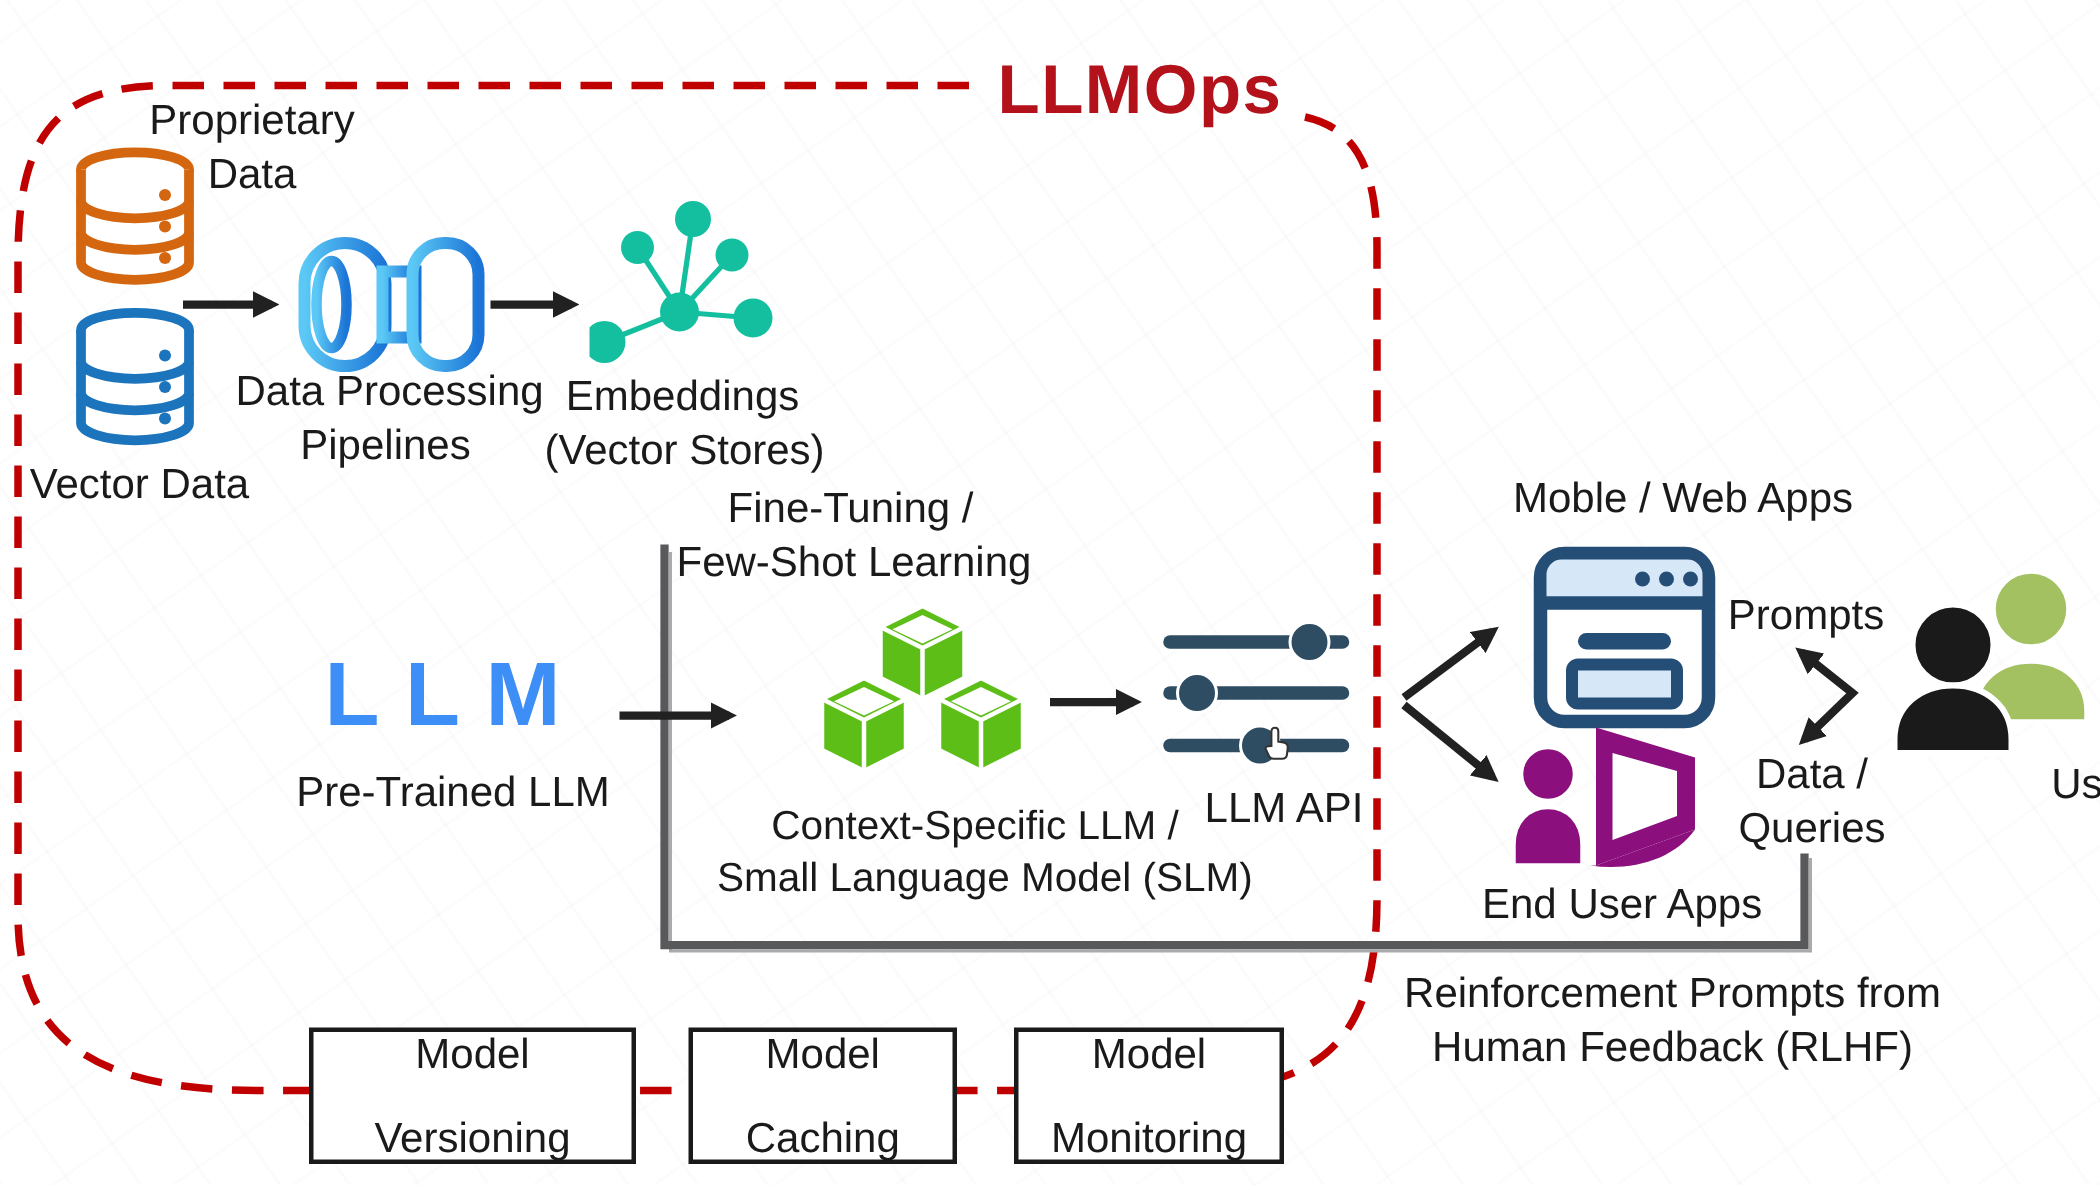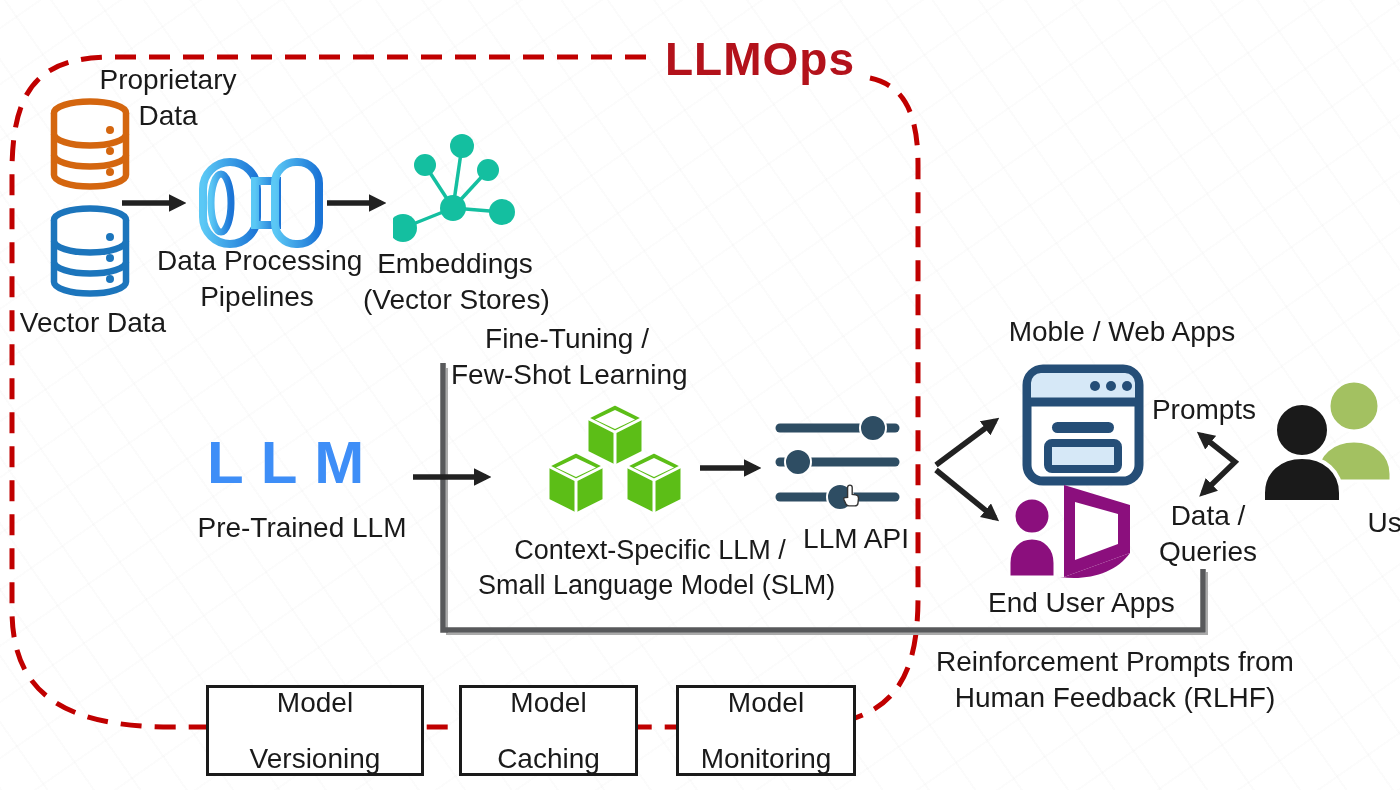--- a/index.html
+++ b/index.html
@@ -7,21 +7,21 @@
     position:relative;width:1400px;height:790px;overflow:hidden;background:#ffffff;
     background-image:
       repeating-linear-gradient(55deg, rgba(120,120,120,0.028) 0 2px, transparent 2px 38px),
       repeating-linear-gradient(-35deg, rgba(120,120,120,0.022) 0 2px, transparent 2px 46px);
     font-family:"Liberation Sans", sans-serif;color:#1a1a1a;
   }
   .lbl{position:absolute;text-align:center;font-size:28px;line-height:35px;white-space:nowrap;}
   .lbl.sm{font-size:27px;}
   .title{position:absolute;left:620px;top:32px;width:280px;text-align:center;
          font-size:46px;font-weight:bold;color:#B3121B;letter-spacing:1px;}
-  .llm-logo{position:absolute;left:190px;top:428px;width:210px;text-align:left;
+  .llm-logo{position:absolute;left:190px;top:428px;width:210px;text-align:center;
             font-size:60px;font-weight:bold;color:#3E8EF7;letter-spacing:17px;text-indent:17px;}
   .icon{position:absolute;}
   .mbox{position:absolute;top:685px;height:85px;background:#fff;border:3px solid #1a1a1a;
         display:flex;flex-direction:column;align-items:center;justify-content:center;
         font-size:28px;line-height:36px;gap:20px;}
   svg{display:block;}
   .underlay{position:absolute;left:0;top:0;}
 </style>
 </head>
 <body>

